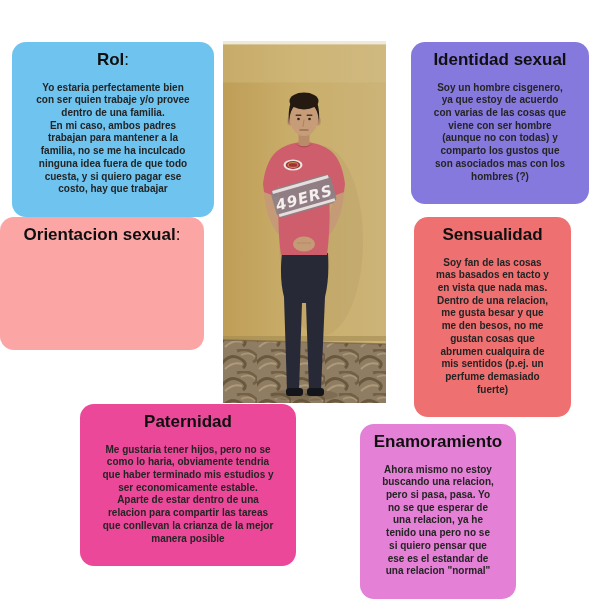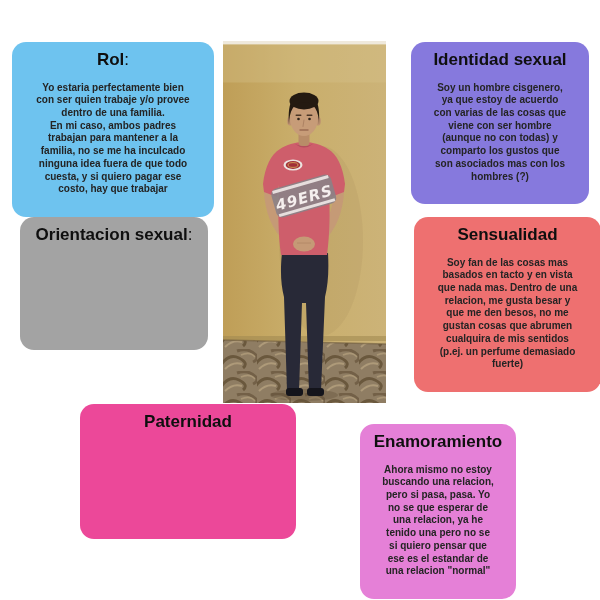--- a/index.html
+++ b/index.html
@@ -15,22 +15,22 @@
     margin:2px 0 3px 0;font-size:17px;line-height:1.1;font-weight:bold;
     color:#0f0f0f;letter-spacing:0;
   }
   .card-title .colon{font-weight:normal;}
   .card-body{
     margin:12px;font-size:10px;line-height:1.27;font-weight:600;color:#242424;
     white-space:pre-line;
   }
   .c0{left:12px;top:42px;width:202px;min-height:134px;background:#6ec3ef;}
   .c1{left:411px;top:42px;width:178px;min-height:130px;background:#8679dd;}
-  .c2{left:20px;top:217px;width:188px;min-height:133px;background:#a3a3a3;}
-  .c3{left:414px;top:217px;width:187px;min-height:133px;background:#ee7070;}
+  .c2{left:0;top:217px;width:204px;min-height:133px;background:#fca5a5;}
+  .c3{left:414px;top:217px;width:157px;min-height:133px;background:#ee7070;}
   .c4{left:80px;top:404px;width:216px;min-height:135px;background:#ec4899;}
   .c5{left:360px;top:424px;width:156px;min-height:135px;background:#e580d7;}
   .photo{
     position:absolute;left:223px;top:41px;width:163px;height:362px;margin:0;
     line-height:0;
   }
 </style>
 </head>
 <body>
 
@@ -51,20 +51,22 @@
     <h2 class="card-title"><span>Orientacion sexual</span><span class="colon">:</span></h2>
   </section>
 
   <section class="card c3">
     <h2 class="card-title"><span>Sensualidad</span><span class="colon"></span></h2>
     <p class="card-body">Soy fan de las cosas mas basados en tacto y en vista que nada mas. Dentro de una relacion, me gusta besar y que me den besos, no me gustan cosas que abrumen cualquira de mis sentidos (p.ej. un perfume demasiado fuerte)</p>
   </section>
 
   <section class="card c4">
     <h2 class="card-title"><span>Paternidad</span><span class="colon"></span></h2>
+    <p class="card-body">Me gustaria tener hijos, pero no se como lo haria, obviamente tendria que haber terminado mis estudios y ser economicamente estable.
+Aparte de estar dentro de una relacion para compartir las tareas que conllevan la crianza de la mejor manera posible</p>
   </section>
 
   <section class="card c5">
     <h2 class="card-title"><span>Enamoramiento</span><span class="colon"></span></h2>
     <p class="card-body">Ahora mismo no estoy buscando una relacion, pero si pasa, pasa. Yo no se que esperar de una relacion, ya he tenido una pero no se si quiero pensar que ese es el estandar de una relacion "normal"</p>
   </section>
 
   <figure class="photo">
     <svg viewBox="0 0 163 362" width="163" height="362" xmlns="http://www.w3.org/2000/svg">
       <defs>

